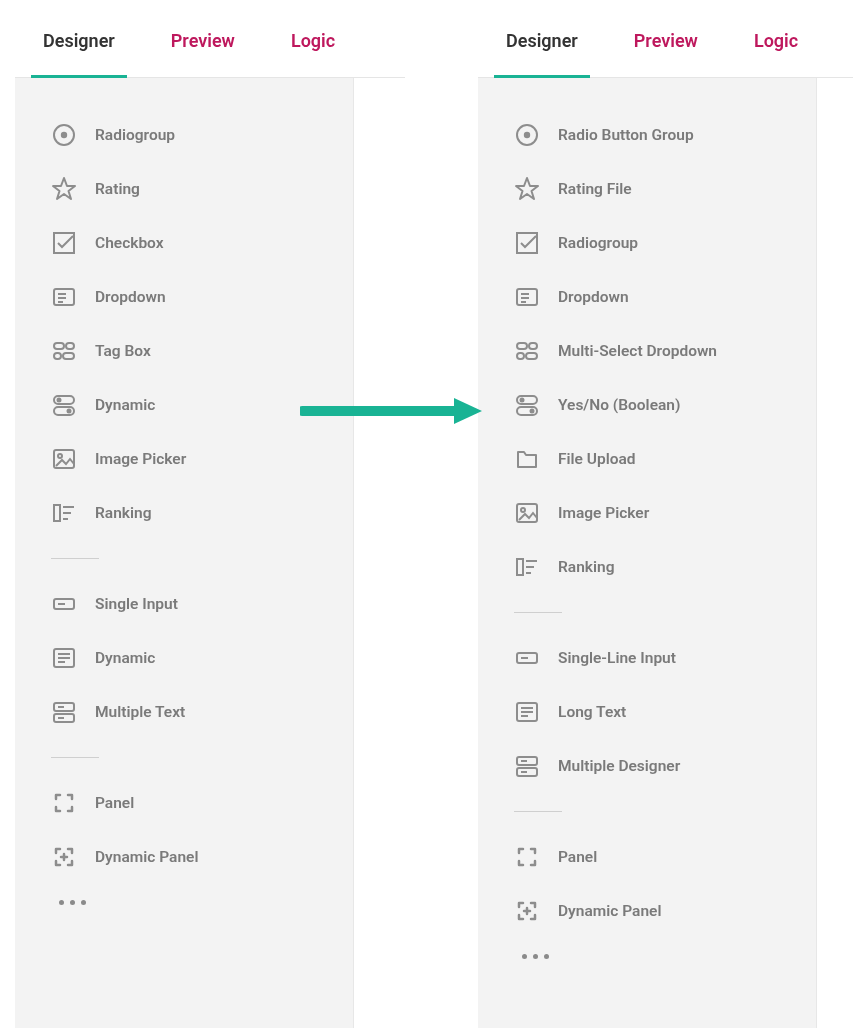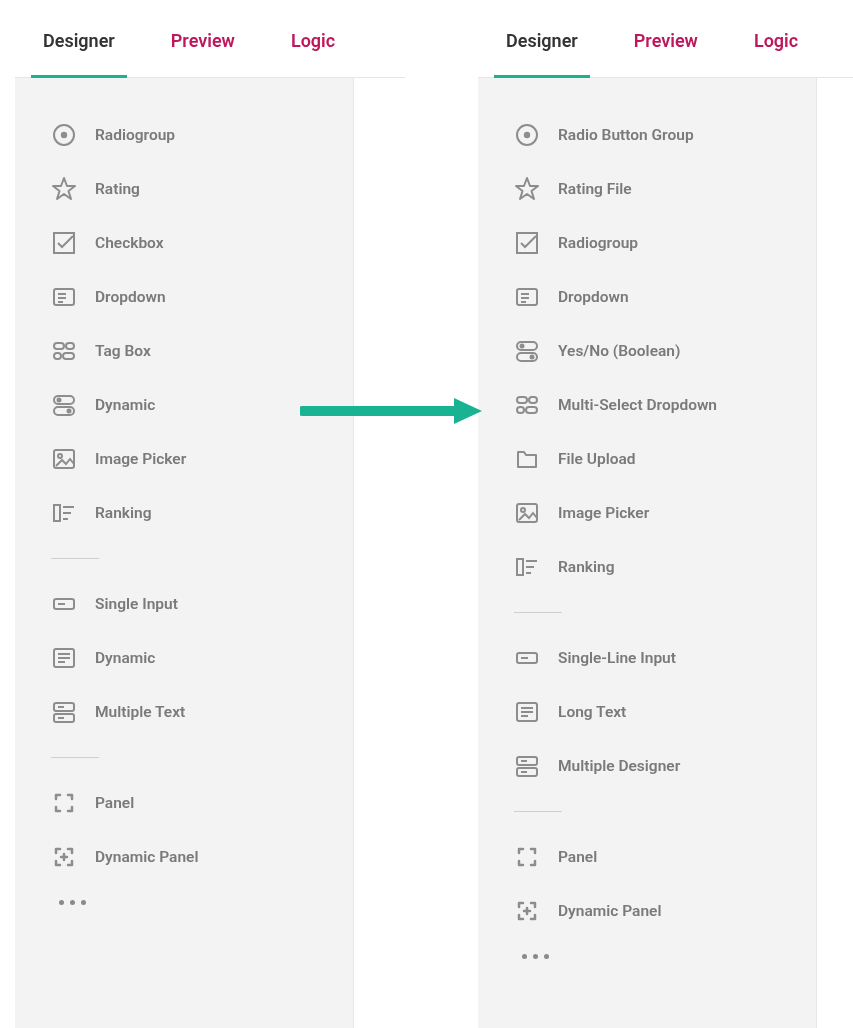--- a/index.html
+++ b/index.html
@@ -350,32 +350,32 @@
       <span class="icon">
           <svg width="26" height="26">
             <use href="#i-dropdown"></use>
           </svg>
         </span>
       <span class="label">Dropdown</span>
     </div>
     <div class="tool-item">
       <span class="icon">
           <svg width="26" height="26">
+            <use href="#i-tagbox"></use>
+          </svg>
+        </span>
+      <span class="label">Multi-Select Dropdown</span>
+    </div>
+    <div class="tool-item">
+      <span class="icon">
+          <svg width="26" height="26">
             <use href="#i-boolean"></use>
           </svg>
         </span>
       <span class="label">Yes/No (Boolean)</span>
-    </div>
-    <div class="tool-item">
-      <span class="icon">
-          <svg width="26" height="26">
-            <use href="#i-tagbox"></use>
-          </svg>
-        </span>
-      <span class="label">Multi-Select Dropdown</span>
     </div>
     <div class="tool-item">
       <span class="icon">
           <svg width="26" height="26">
             <use href="#i-file"></use>
           </svg>
         </span>
       <span class="label">File Upload</span>
     </div>
     <div class="tool-item">

